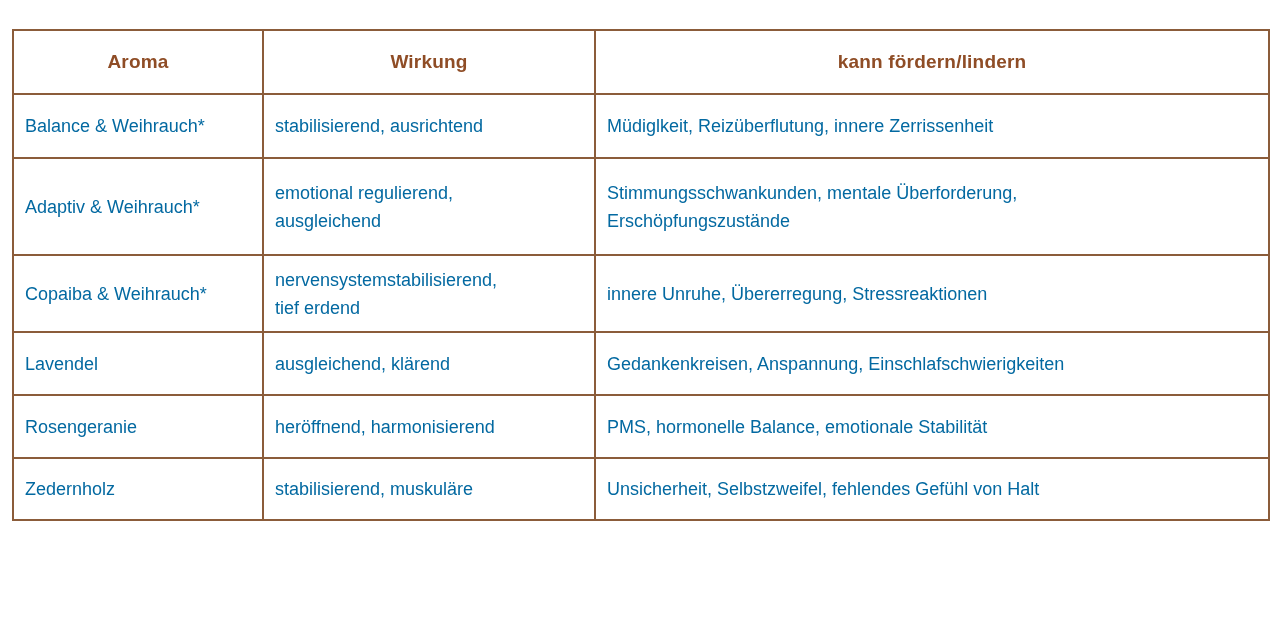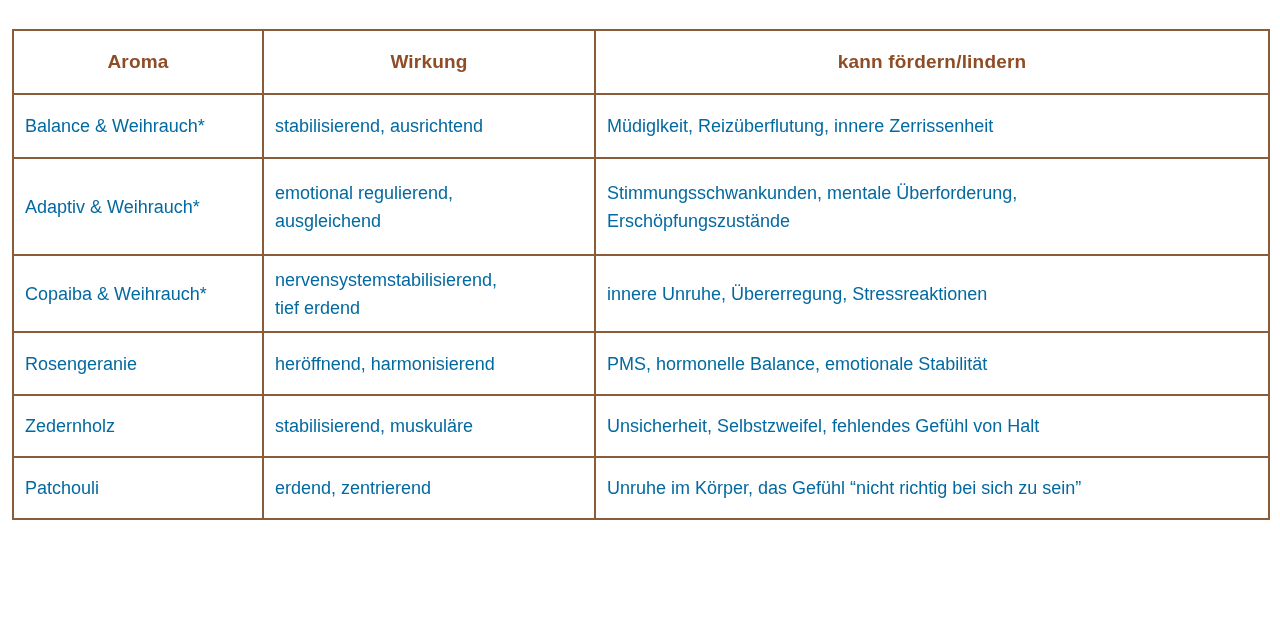--- a/index.html
+++ b/index.html
@@ -85,29 +85,29 @@
         <td>Stimmungsschwankunden, mentale Überforderung,
 Erschöpfungszustände</td>
       </tr>
       <tr class="h-77">
         <td>Copaiba &amp; Weihrauch*</td>
         <td>nervensystemstabilisierend,
 tief erdend</td>
         <td>innere Unruhe, Übererregung, Stressreaktionen</td>
       </tr>
       <tr class="h-63">
+        <td>Lavendel</td>
+        <td>ausgleichend, klärend</td>
+        <td>Gedankenkreisen, Anspannung, Einschlafschwierigkeiten</td>
+      </tr>
+      <tr class="h-63">
         <td>Rosengeranie</td>
         <td>heröffnend, harmonisierend</td>
         <td>PMS, hormonelle Balance, emotionale Stabilität</td>
       </tr>
       <tr class="h-62">
         <td>Zedernholz</td>
         <td>stabilisierend, muskuläre</td>
         <td>Unsicherheit, Selbstzweifel, fehlendes Gefühl von Halt</td>
       </tr>
-      <tr class="h-62">
-        <td>Patchouli</td>
-        <td>erdend, zentrierend</td>
-        <td>Unruhe im Körper, das Gefühl “nicht richtig bei sich zu sein”</td>
-      </tr>
     </tbody>
   </table>
 </div>
 
 </body></html>

